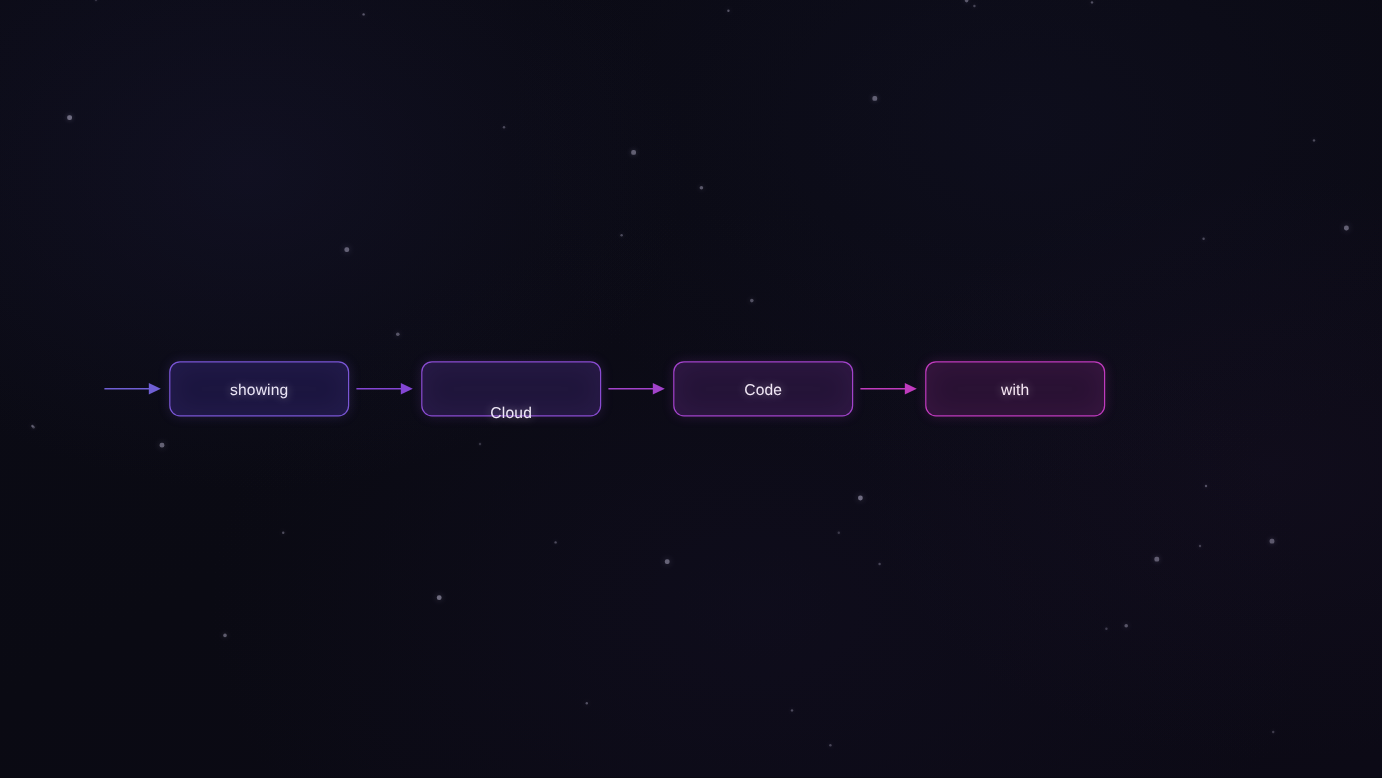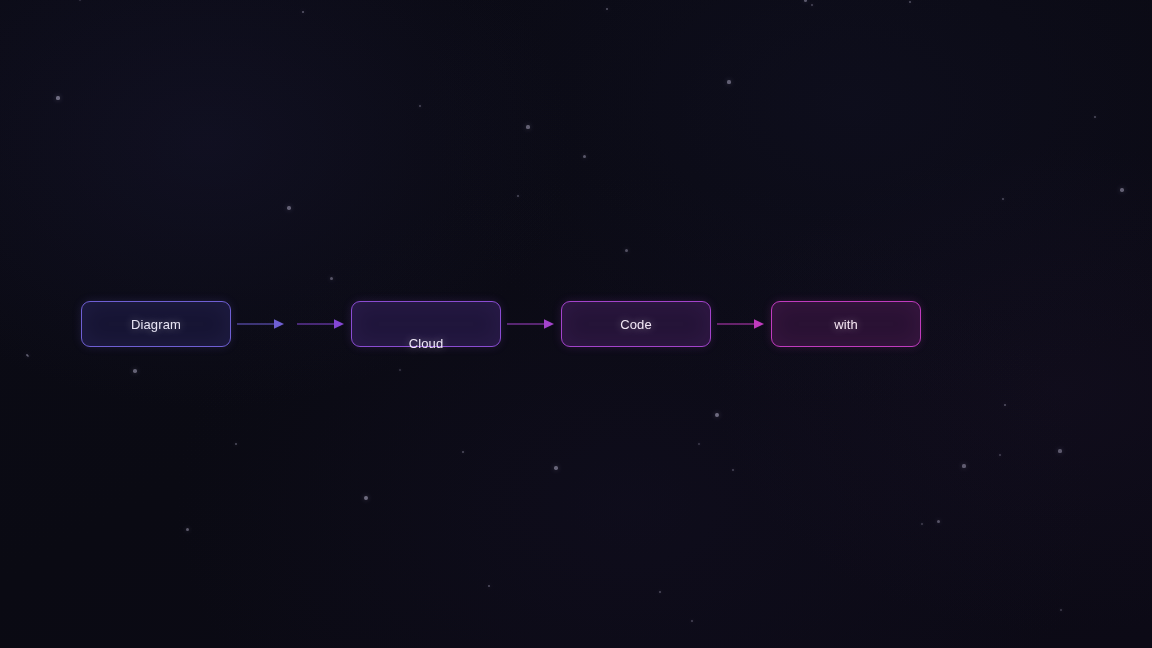--- a/index.html
+++ b/index.html
@@ -131,31 +131,31 @@
       <div class="star" style="left: 998.8px; top: 453.8px; width: 2.4px; height: 2.4px; opacity: 0.28; box-shadow: rgba(200, 195, 235, 0.55) 0px 0px 3.6px;"></div>
       <div class="star" style="left: 1059.9px; top: 608.9px; width: 2.2px; height: 2.2px; opacity: 0.26; box-shadow: rgba(200, 195, 235, 0.55) 0px 0px 3.3px;"></div>
       <div class="star" style="left: 920.9px; top: 522.9px; width: 2.2px; height: 2.2px; opacity: 0.26; box-shadow: rgba(200, 195, 235, 0.55) 0px 0px 3.3px;"></div>
       <div class="star" style="left: 698px; top: 443px; width: 2px; height: 2px; opacity: 0.24; box-shadow: rgba(200, 195, 235, 0.55) 0px 0px 3px;"></div>
       <div class="star" style="left: 399px; top: 369px; width: 2px; height: 2px; opacity: 0.22; box-shadow: rgba(200, 195, 235, 0.55) 0px 0px 3px;"></div>
       <div class="star" style="left: 79px; top: -1px; width: 2px; height: 2px; opacity: 0.2; box-shadow: rgba(200, 195, 235, 0.55) 0px 0px 3px;"></div>
     </div>
 
   <div id="flow">
 
-    <div class="node" style="border-color: rgb(111, 95, 211); background: rgb(23, 21, 52); box-shadow: rgba(111, 95, 211, 0.18) 0px 0px 10px, rgba(111, 95, 211, 0.1) 0px 0px 22px inset;">
-      <span class="node-label" style="color: rgb(231, 228, 244); text-shadow: rgba(231, 228, 244, 0.45) 0px 0px 8px;">Diagram</span>
-    </div>
 
     <div class="connector">
       <svg width="48" height="12" viewBox="0 0 48 12">
         <line class="arrow-line" x1="0" y1="6" x2="38" y2="6" stroke-width="1.2" stroke="#6f5fd3"></line>
         <polygon class="arrow-head" points="37,1.2 47,6 37,10.8" fill="#6f5fd3"></polygon>
       </svg>
     </div>
 
+    <div class="node" style="border-color: rgb(122, 86, 214); background: rgb(28, 22, 64); box-shadow: rgba(122, 86, 214, 0.18) 0px 0px 10px, rgba(122, 86, 214, 0.1) 0px 0px 22px inset;">
+      <span class="node-label" style="color: rgb(234, 229, 246); text-shadow: rgba(234, 229, 246, 0.45) 0px 0px 8px;">showing</span>
+    </div>
 
     <div class="connector">
       <svg width="48" height="12" viewBox="0 0 48 12">
         <line class="arrow-line" x1="0" y1="6" x2="38" y2="6" stroke-width="1.2" stroke="#8446d4"></line>
         <polygon class="arrow-head" points="37,1.2 47,6 37,10.8" fill="#8446d4"></polygon>
       </svg>
     </div>
 
     <div class="node" style="border-color: rgb(138, 76, 210); background: rgb(32, 22, 60); box-shadow: rgba(138, 76, 210, 0.18) 0px 0px 10px, rgba(138, 76, 210, 0.1) 0px 0px 22px inset;">
       <span class="node-label" style="color: rgb(239, 232, 247); text-shadow: rgba(239, 232, 247, 0.45) 0px 0px 8px; margin-top: 38px;">Cloud</span>

